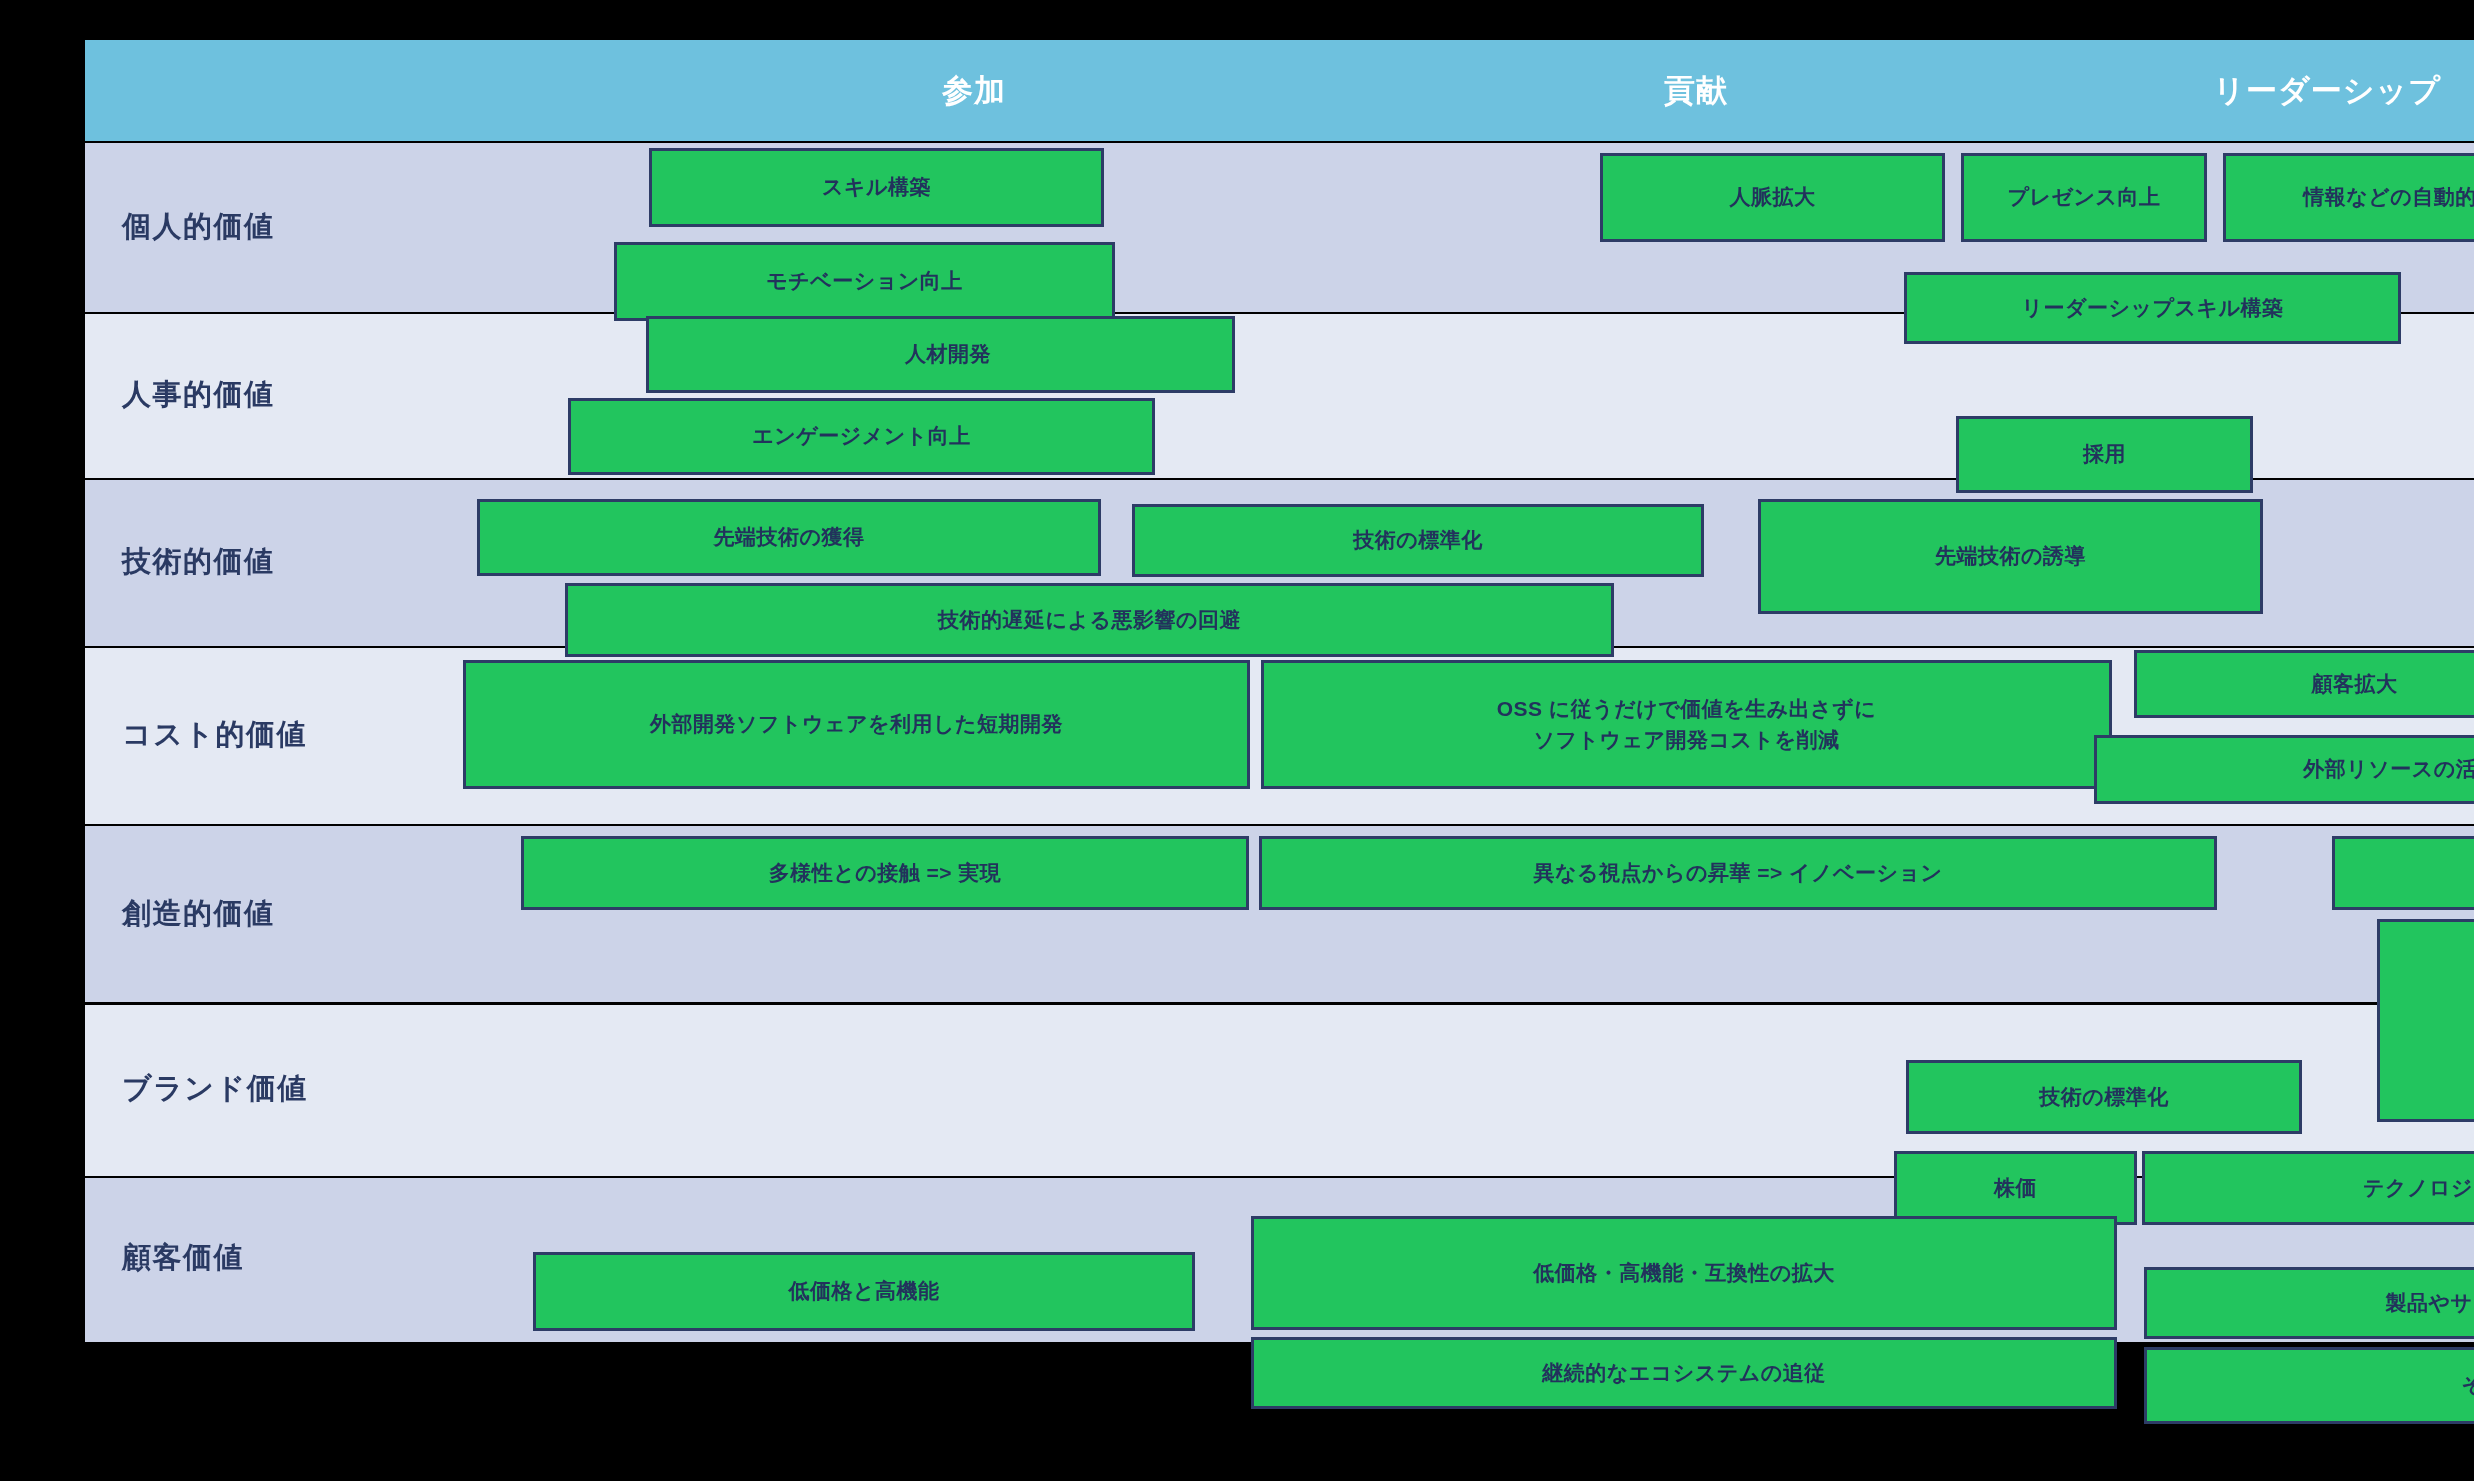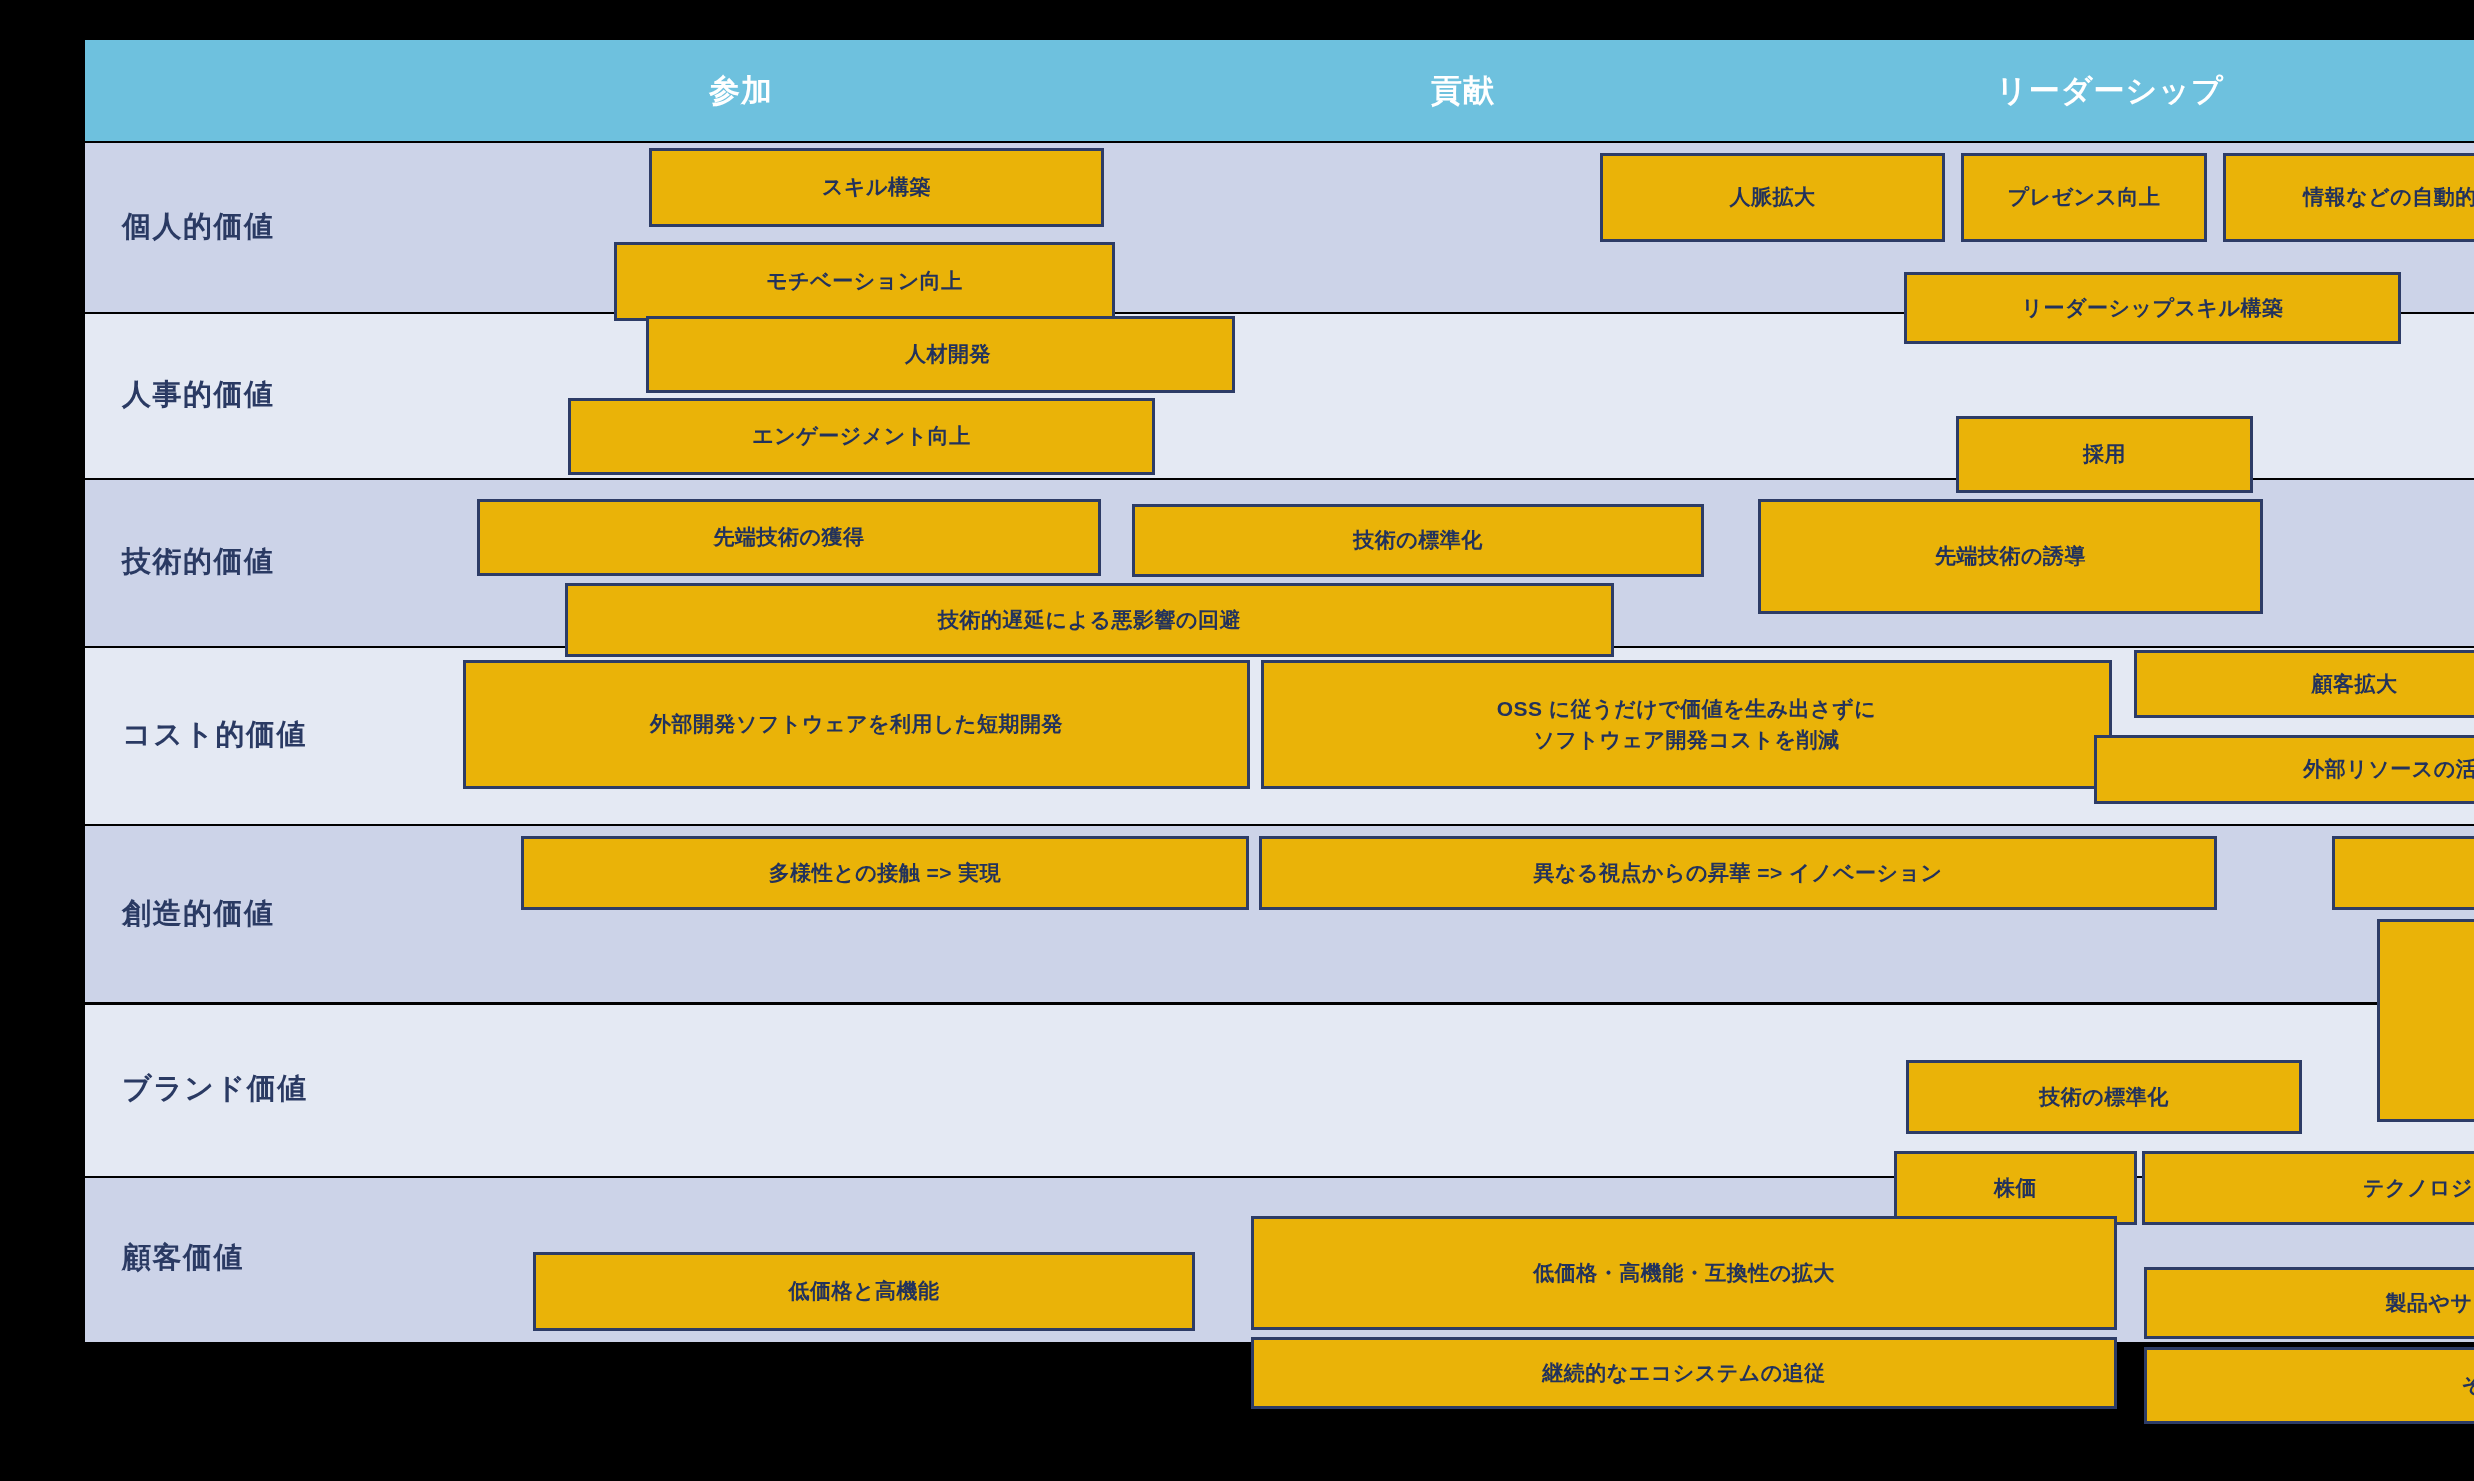--- a/index.html
+++ b/index.html
@@ -9,39 +9,39 @@
   }
   #matrix{
     position:absolute;left:85px;top:40px;width:2741px;height:1302px;
   }
   .hdr{
     position:absolute;left:0;top:0;width:100%;height:101px;
     background:#6ec1de;
   }
   .hdr-label{
     position:absolute;top:0;height:101px;line-height:101px;
-    color:#ffffff;font-size:31px;font-weight:bold;text-align:left;
+    color:#ffffff;font-size:31px;font-weight:bold;text-align:right;
     letter-spacing:1px;white-space:nowrap;
   }
   .row{
     position:absolute;left:0;width:100%;
     border-top:2.5px solid #000000;
     box-sizing:border-box;
   }
   .row.alt-a{background:#ccd3e8;}
   .row.alt-b{background:#e4e9f3;}
   .row-label{
     position:absolute;left:37px;
     color:#2a3a63;font-size:29px;font-weight:bold;
     letter-spacing:1.5px;white-space:nowrap;
     transform:translateY(-50%);
   }
   .node{
     position:absolute;
-    background:#eab308;
+    background:#22c55e;
     border:3.5px solid #2d3c66;
     box-sizing:border-box;
     color:#22325c;
     font-size:21px;
     font-weight:bold;
     display:flex;align-items:center;justify-content:center;
     text-align:center;
     line-height:1.45;
     letter-spacing:0.5px;
     padding:2px 5px;

